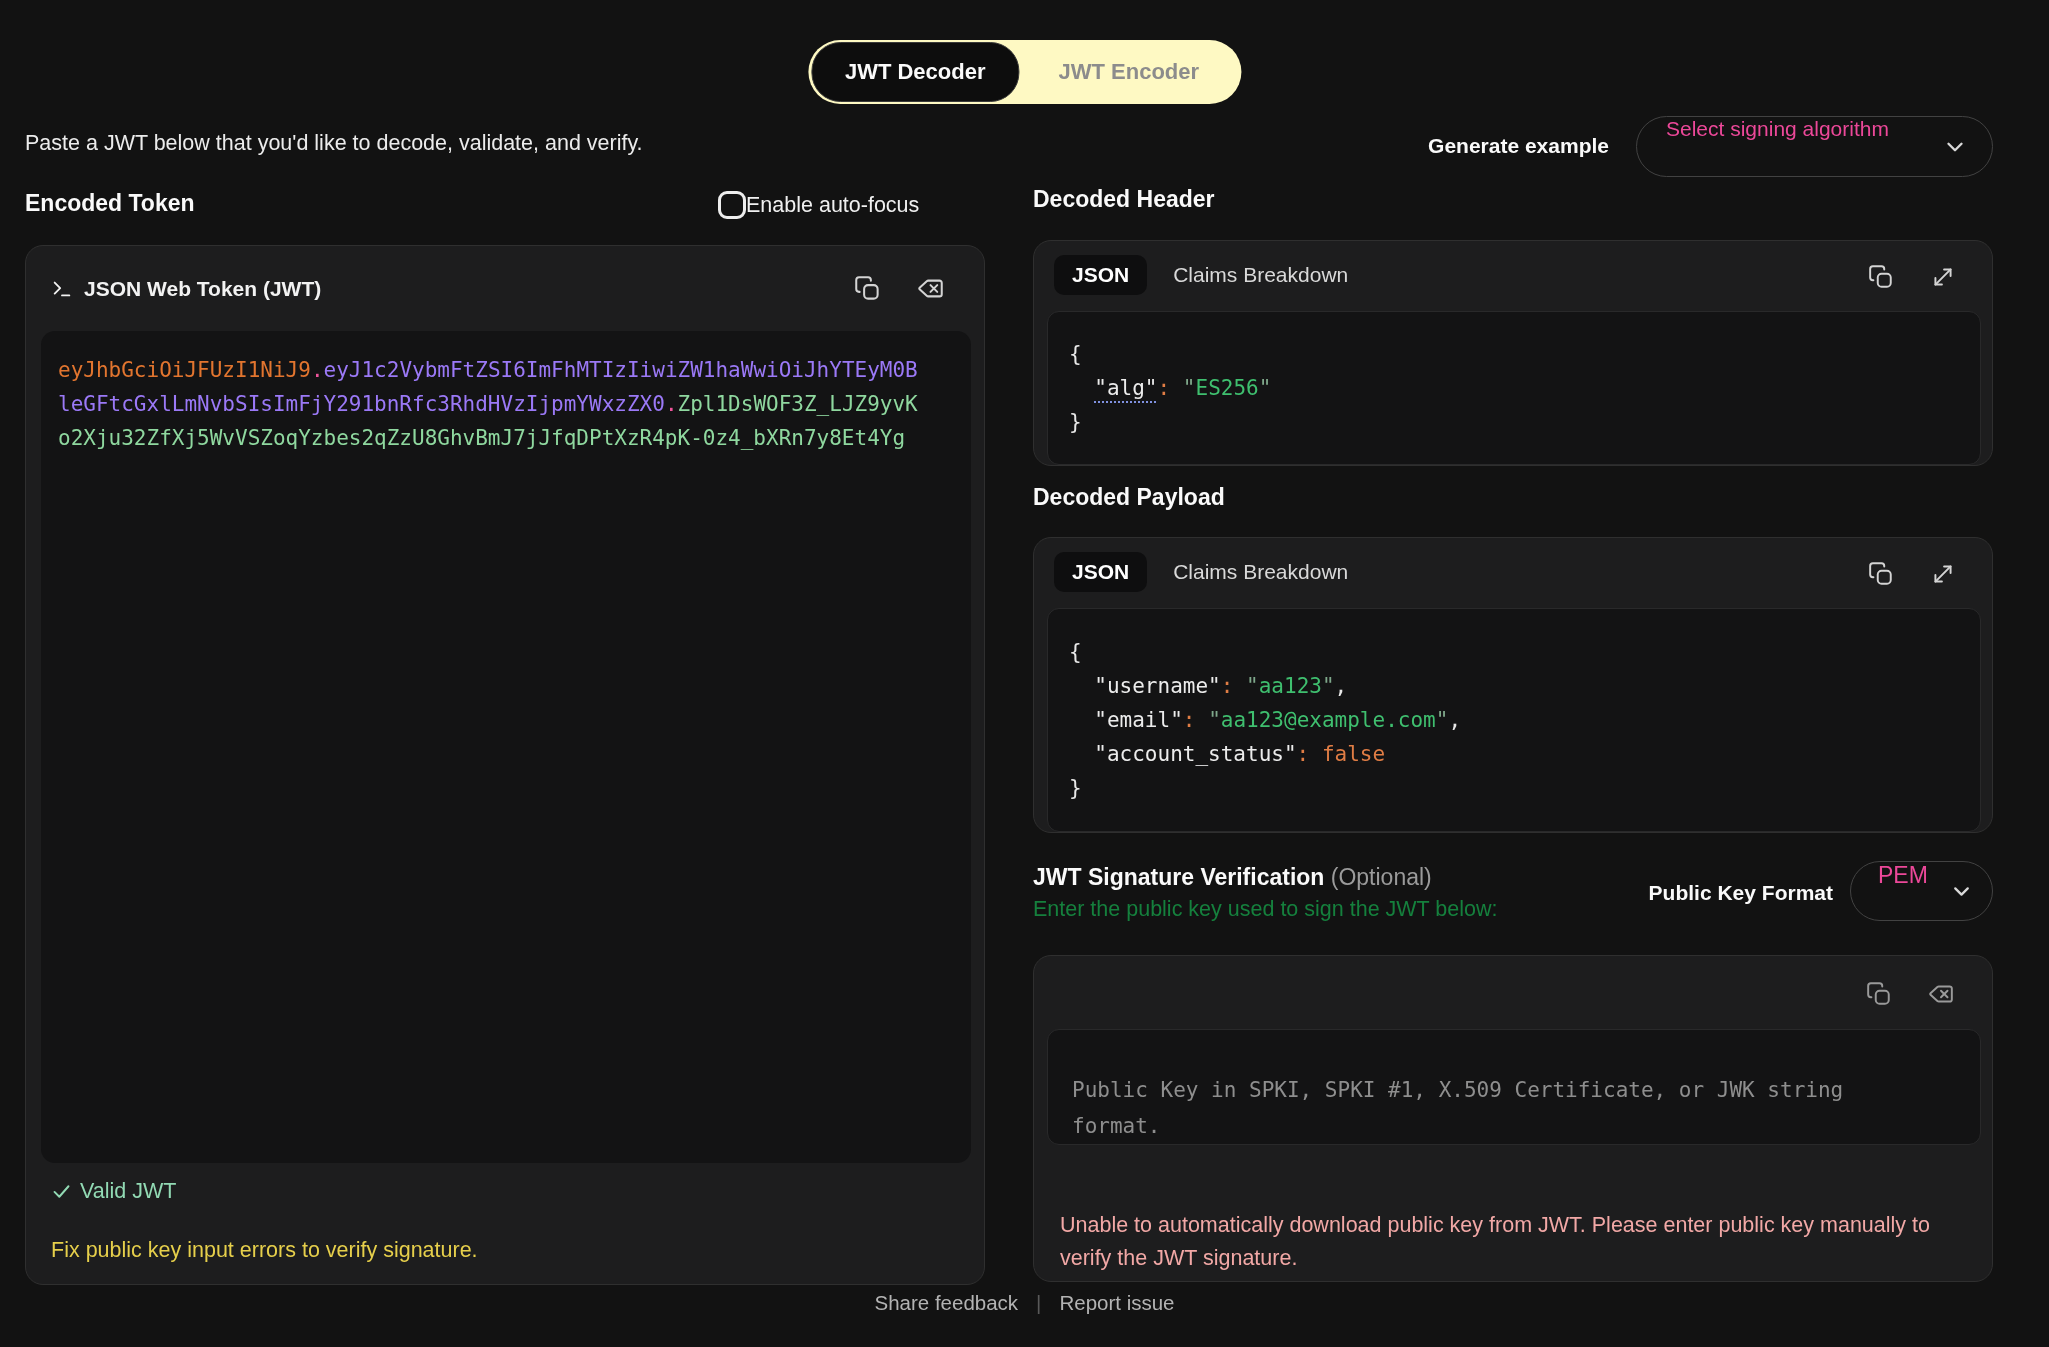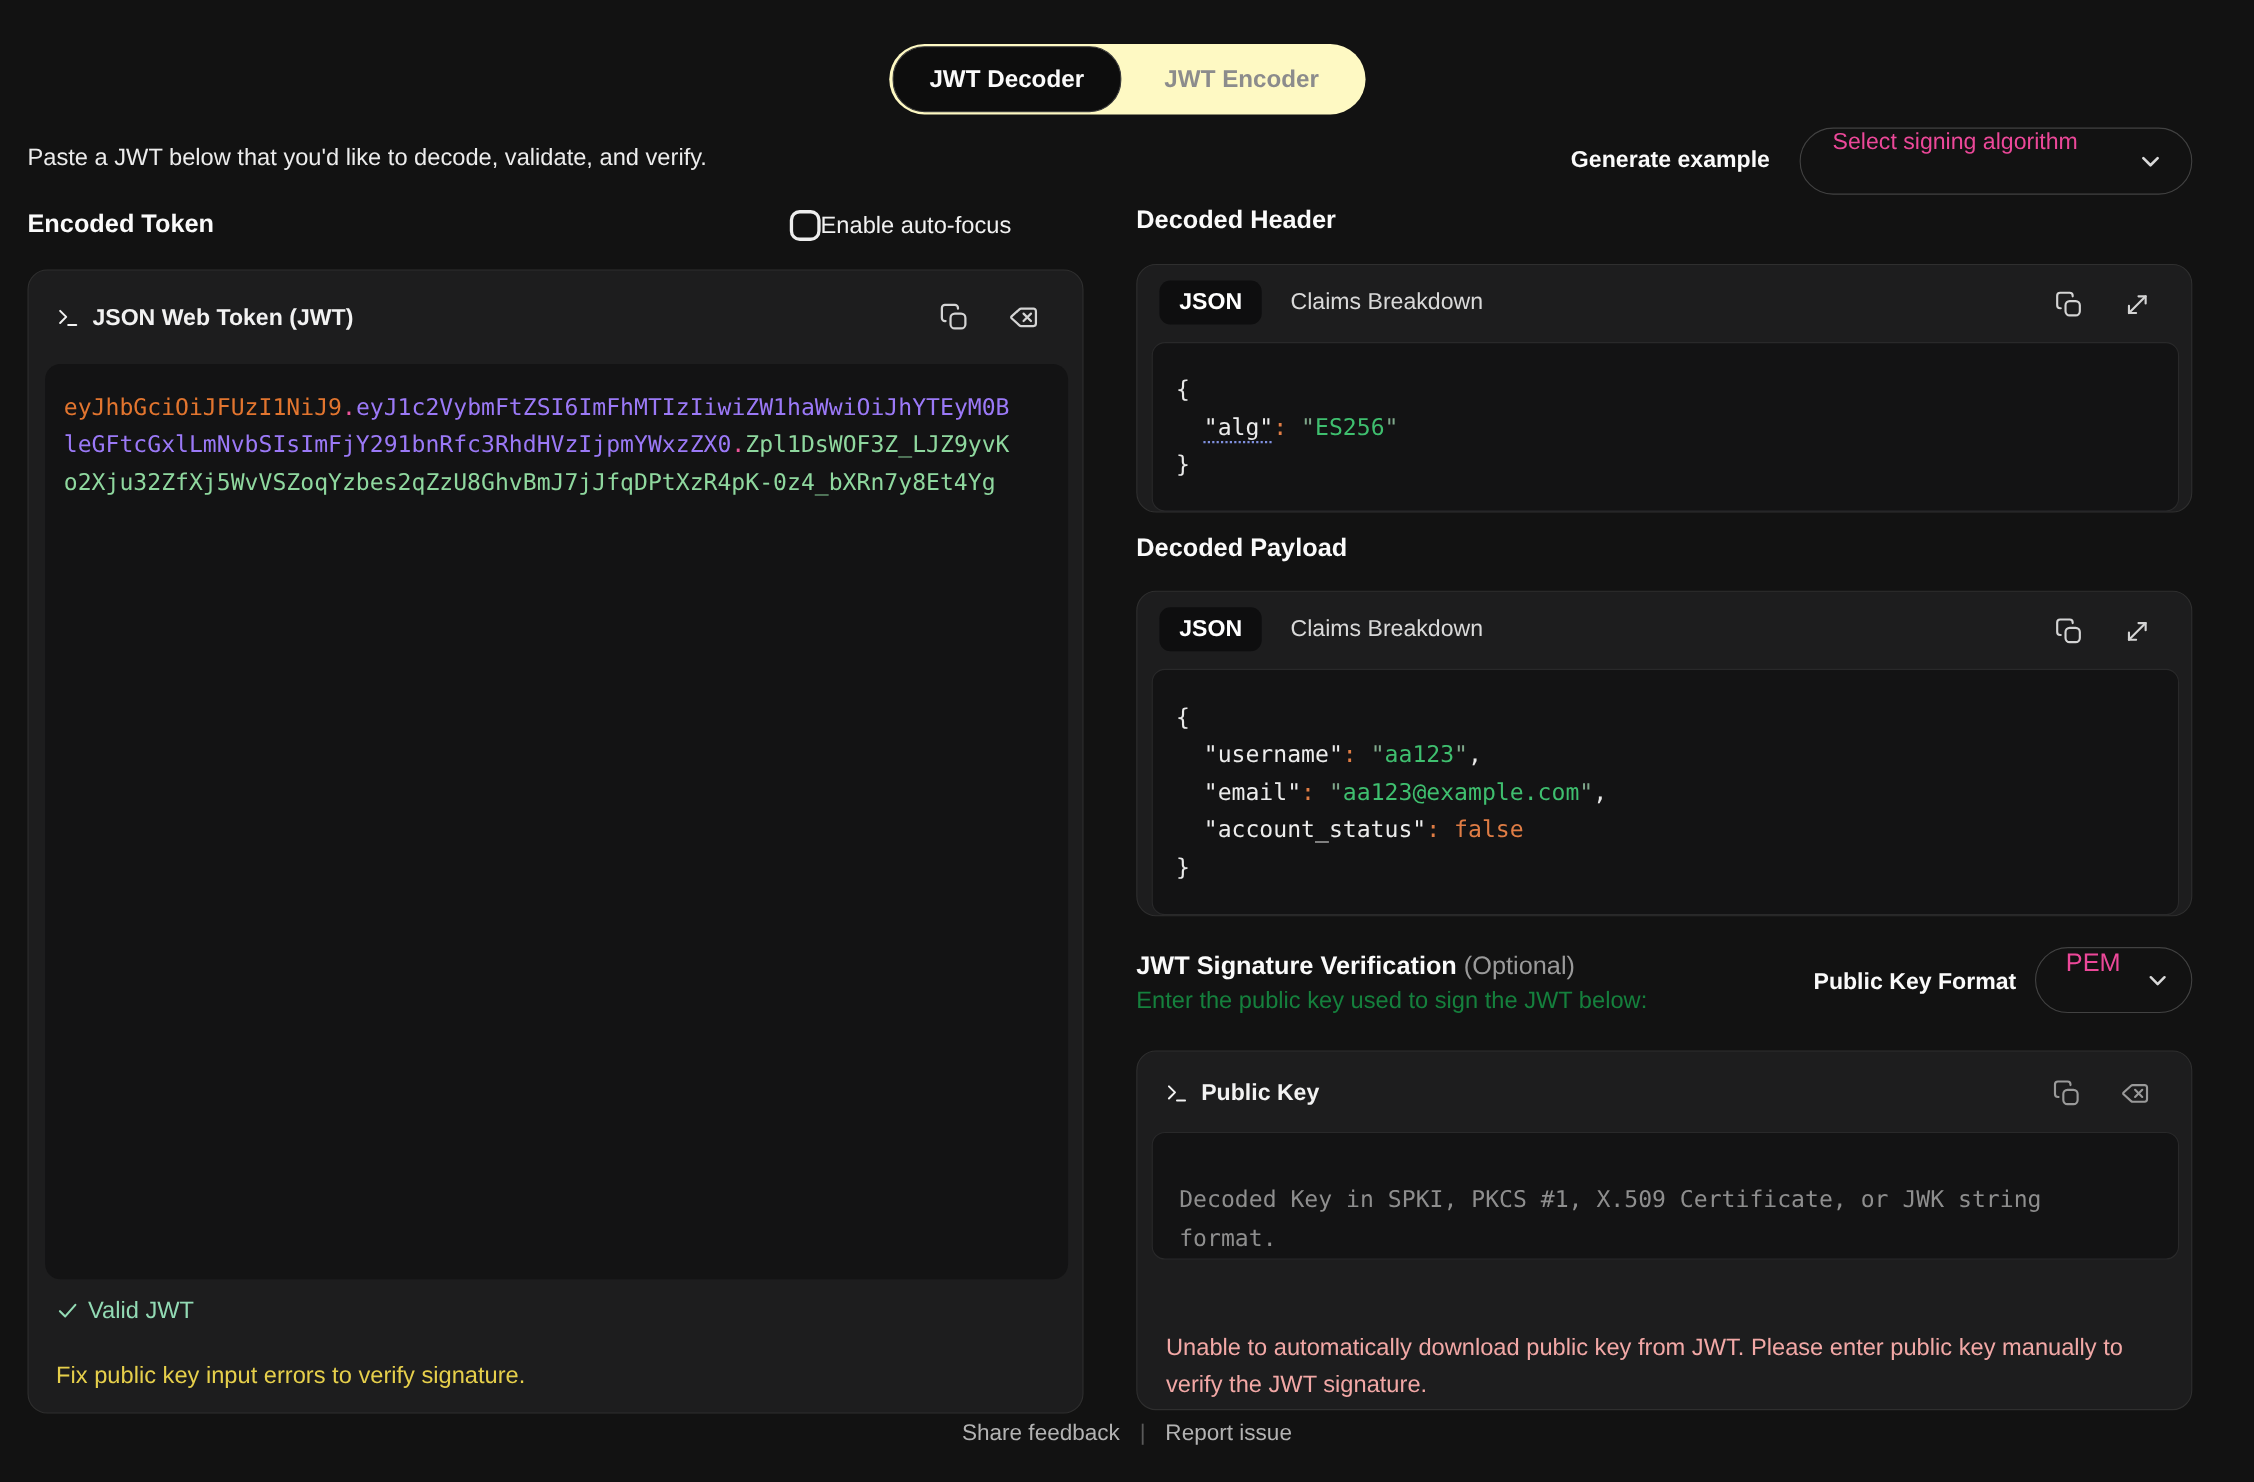--- a/index.html
+++ b/index.html
@@ -231,46 +231,37 @@
 <div id="pem-select" class="abs select-pill">
   <span>PEM</span>
   <span class="icon-btn">
     <svg width="25" height="25" viewBox="0 0 24 24" fill="none" stroke="#d9d9d9" stroke-width="2.2" stroke-linecap="round" stroke-linejoin="round">
         <polyline points="6 9 12 15 18 9"></polyline>
       </svg>
   </span>
 </div>
 
 <div id="pk-panel" class="abs panel">
-  <div class="panel-head">
-    <span class="icon-btn">
-      <svg width="22" height="22" viewBox="0 0 24 24" fill="none" stroke="#f2f2f2" stroke-width="2" stroke-linecap="round" stroke-linejoin="round">
-          <path d="m4 17 6-6-6-6"></path>
-          <line x1="12" y1="19" x2="20" y2="19"></line>
-        </svg>
-    </span>
-    <span class="panel-title">Public Key</span>
-  </div>
   <div class="head-icons">
     <button class="icon-btn" style="color:#9a9a9a">
       <svg width="26" height="26" viewBox="0 0 24 24" fill="none" stroke="currentColor" stroke-width="1.8" stroke-linecap="round" stroke-linejoin="round">
           <rect x="9" y="9" width="12" height="12" rx="3.5"></rect>
           <path d="M5 15h-.5A2.5 2.5 0 0 1 2 12.5v-8A2.5 2.5 0 0 1 4.5 2h8A2.5 2.5 0 0 1 15 4.5V5"></path>
         </svg>
     </button>
     <button class="icon-btn" style="color:#9a9a9a">
       <svg width="26" height="26" viewBox="0 0 24 24" fill="none" stroke="currentColor" stroke-width="1.8" stroke-linecap="round" stroke-linejoin="round">
           <path d="M10 5a2 2 0 0 0-1.34.52l-6.33 5.74a1 1 0 0 0 0 1.48l6.33 5.74A2 2 0 0 0 10 19h10a2 2 0 0 0 2-2V7a2 2 0 0 0-2-2Z"></path>
           <path d="m12 9 6 6"></path>
           <path d="m18 9-6 6"></path>
         </svg>
     </button>
   </div>
   <div id="pk-input" class="inner-box code">
-    <div id="pk-placeholder">Decoded Key in SPKI, PKCS #1, X.509 Certificate, or JWK string format.</div>
+    <div id="pk-placeholder">Public Key in SPKI, SPKI #1, X.509 Certificate, or JWK string format.</div>
   </div>
   <div id="pk-warning" class="abs">Unable to automatically download public key from JWT. Please enter public key manually to verify the JWT signature.</div>
 </div>
 
 <div id="footer" class="abs">
   <span class="link">Share feedback</span>
   <span class="sep">|</span>
   <span class="link">Report issue</span>
 </div>
 

